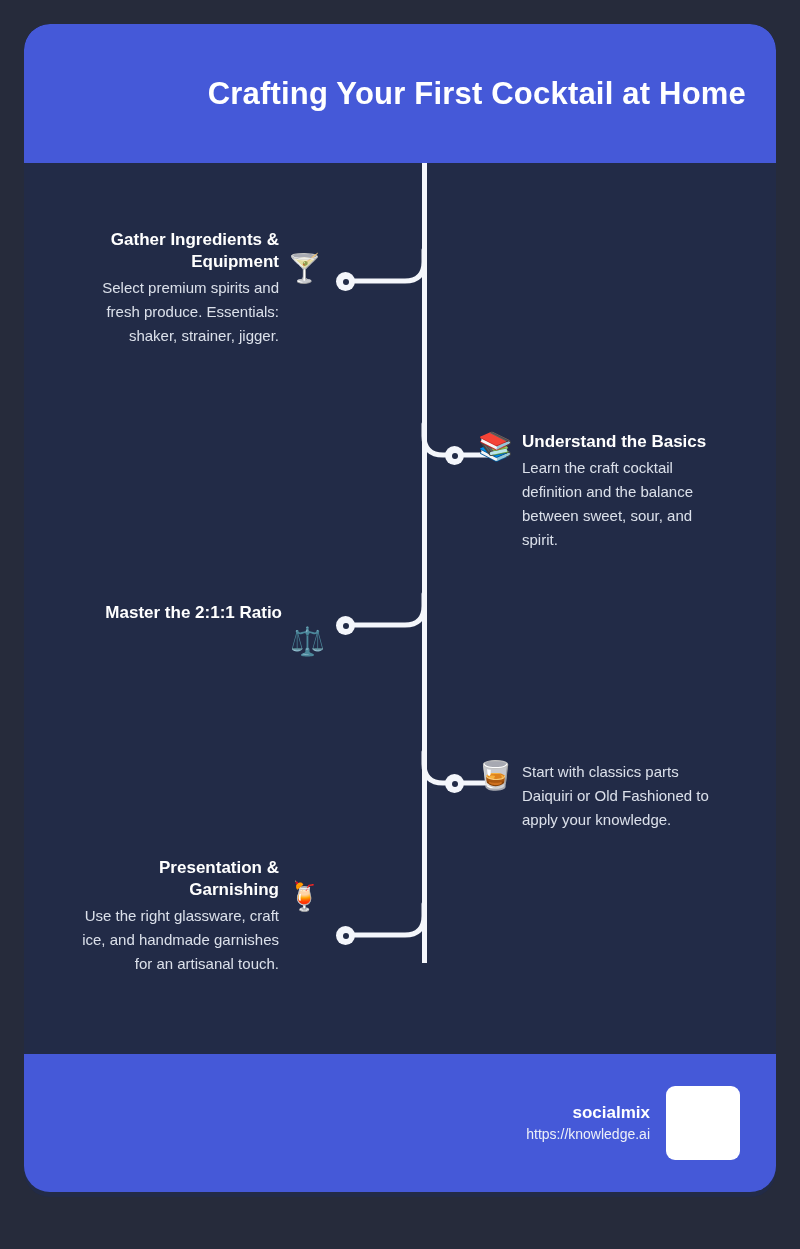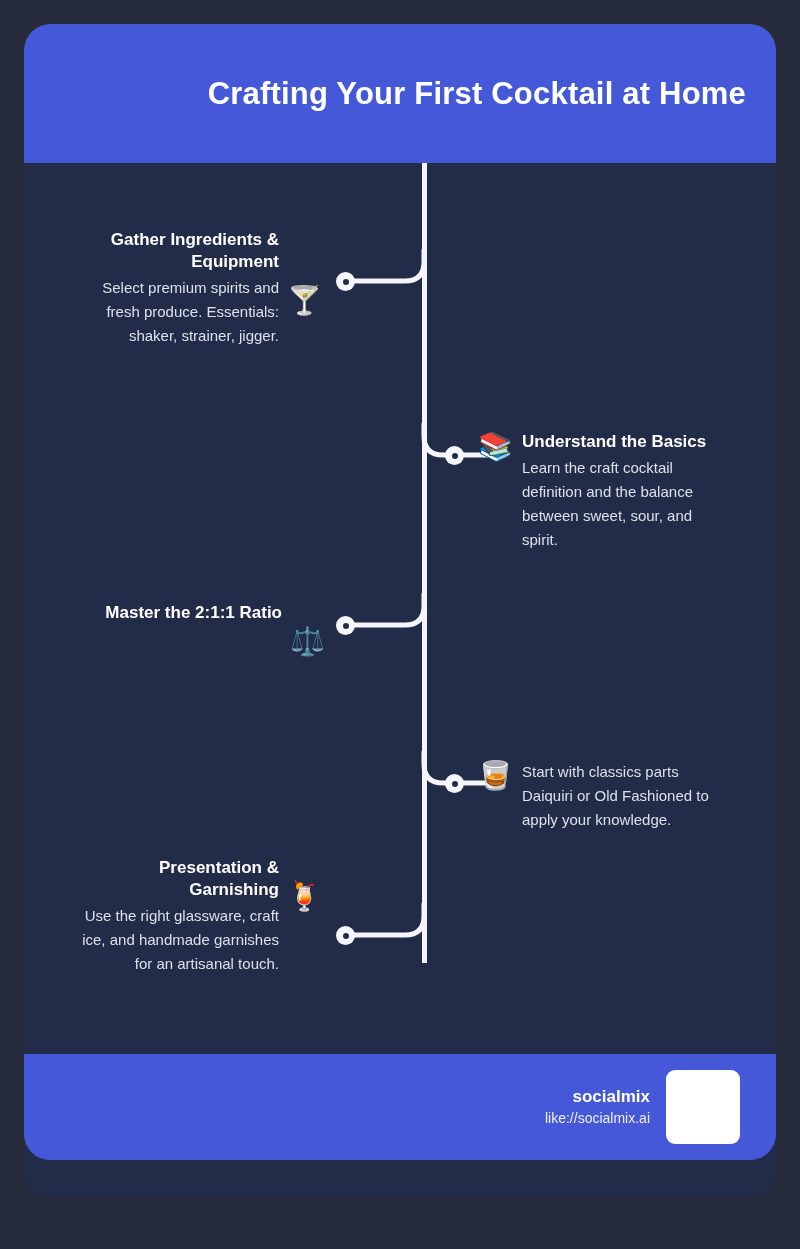--- a/index.html
+++ b/index.html
@@ -93,21 +93,21 @@
     content:"";
     width:6px; height:6px;
     border-radius:50%;
     background:#222b47;
   }
 
   
   .footer {
     position:absolute;
     left:0; top:1030px;
-    width:752px; height:106px;
+    width:752px; height:138px;
     background:#4559d8;
     border-radius:0 0 26px 26px;
     display:flex;
     align-items:center;
     justify-content:flex-end;
     padding-right:36px;
     gap:16px;
   }
   .footer-text { text-align:right; }
   .brand {
@@ -150,21 +150,21 @@
 
     <path d="M400 880 L400 892 Q400 911 381 911 L323 911" stroke="#f4f6fb" stroke-width="5" stroke-linecap="round"></path>
   </svg>
 
   <div class="node" style="left:312px; top:248px;"></div>
   <div class="node" style="left:421px; top:422px;"></div>
   <div class="node" style="left:312px; top:592px;"></div>
   <div class="node" style="left:421px; top:750px;"></div>
   <div class="node" style="left:312px; top:902px;"></div>
 
-  <div class="step left" style="left:45px; top:205px;align-items:center;">
+  <div class="step left" style="left:45px; top:205px;">
     <div class="step-text">
       <div class="step-title">Gather Ingredients &amp; Equipment</div>
       <div class="step-desc">Select premium spirits and fresh produce. Essentials: shaker, strainer, jigger.</div>
     </div>
     <div class="step-emoji">🍸</div>
   </div>
 
   <div class="step right" style="left:452px; top:407px;">
     <div class="step-emoji">📚</div>
     <div class="step-text">
@@ -191,18 +191,18 @@
     <div class="step-text">
       <div class="step-title">Presentation &amp; Garnishing</div>
       <div class="step-desc">Use the right glassware, craft ice, and handmade garnishes for an artisanal touch.</div>
     </div>
     <div class="step-emoji">🍹</div>
   </div>
 
   <div class="footer">
     <div class="footer-text">
       <div class="brand">socialmix</div>
-      <div class="brand-url">like://socialmix.ai</div>
+      <div class="brand-url">https://knowledge.ai</div>
     </div>
     <div class="qr"></div>
   </div>
 
 </div>
 
 </body></html>

